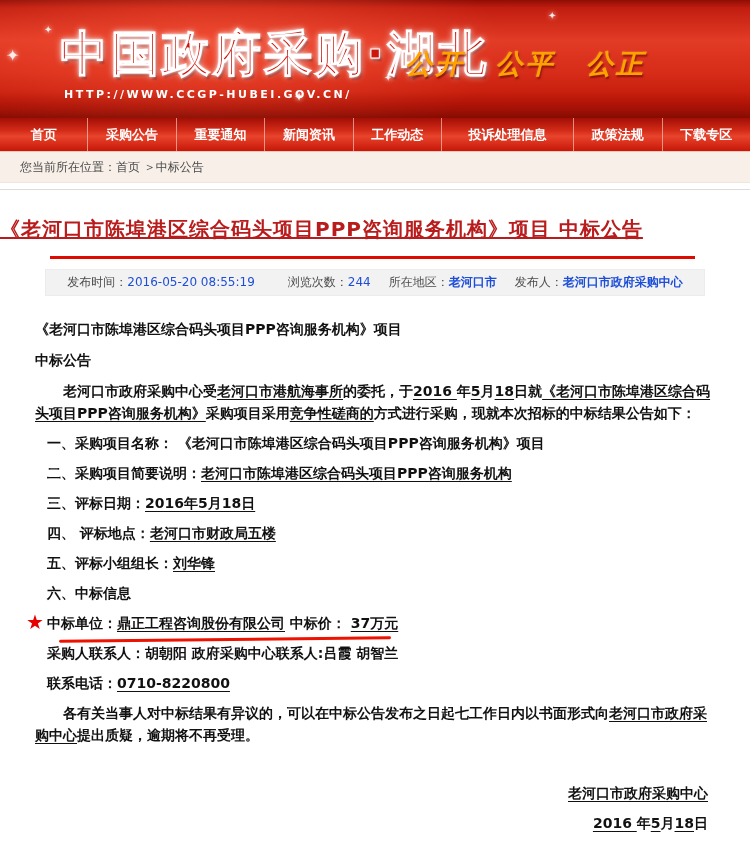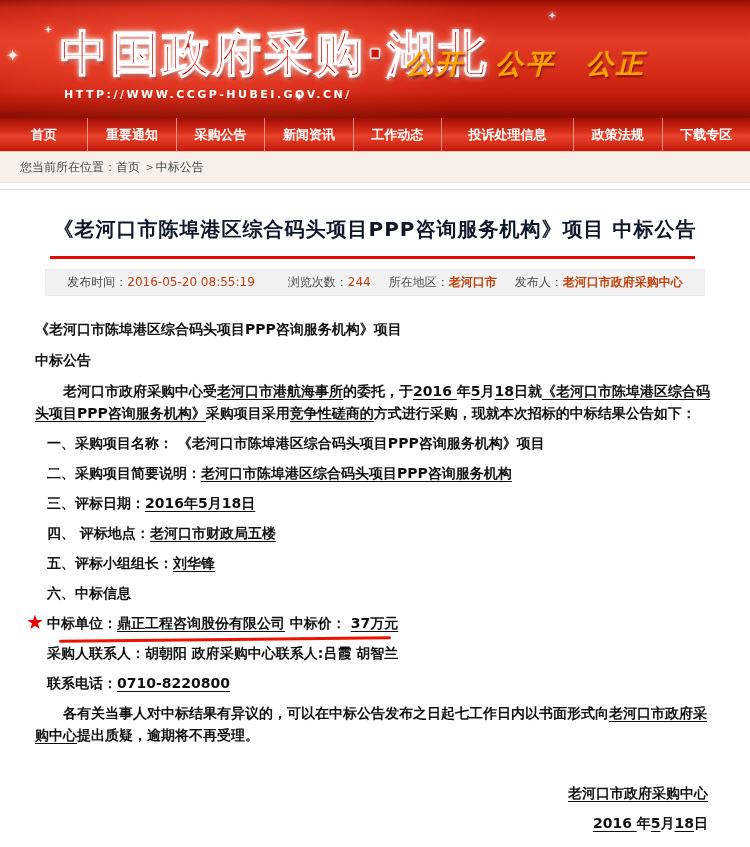--- a/index.html
+++ b/index.html
@@ -60,33 +60,33 @@
   .breadcrumb {
     height:31px; line-height:31px; background:#f7efe8;
     border-bottom:1px solid #efe6dc;
     font-size:12px; color:#4a4a4a; padding-left:20px; white-space:nowrap;
   }
   .breadcrumb a { color:#4a4a4a; text-decoration:none; cursor:pointer; }
 
   
   .content { margin-top:6px; border-top:1px solid #dcdcdc; padding-bottom:18px; background:#fff; }
   .article-title {
-    margin-top:26px; text-align:center;
-    color:#0f172a; font-size:20px; font-weight:bold; letter-spacing:1px;
+    margin-top:26px; 
+    color:#b91c1c; font-size:20px; font-weight:bold; letter-spacing:1px;text-decoration:underline;
   }
   .title-rule { height:3px; background:#e00b00; margin:13px 55px 10px 50px; }
   .meta-bar {
     margin:0 45px; background:#f2f2f2; border:1px solid #ececec;
     height:27px; display:flex; align-items:center; justify-content:center;
     font-size:12px; color:#4c4c4c; white-space:nowrap;
   }
   .meta-group { margin:0 9px; }
   .meta-group.first { margin-right:24px; }
   .meta-label { color:#4c4c4c; }
-  .meta-value { color:#c2410c; }
+  .meta-value { color:#1d4ed8; }
   .meta-value.bold { font-weight:bold; }
 
   
   .article-body { padding:22px 30px 0 35px; font-size:14px; line-height:22px; color:#111; }
   .article-body p { margin:0 0 8px 0;font-weight:bold; }
   .para.center { font-weight:bold; margin-bottom:9px; }
   .para.indent { text-indent:2em; }
   .para.item { margin-left:12px; }
   .para.right { text-align:right; margin-right:12px; }
   .para.sig { margin-top:36px; }
@@ -112,22 +112,22 @@
     <span class="sparkle" style="left:294px; top:90px; font-size:12px;">✦</span>
     <span class="sparkle" style="left:384px; top:72px; font-size:10px;">✦</span>
     <span class="sparkle" style="left:548px; top:10px; font-size:10px;">✦</span>
     <div class="logo">中国政府采购·湖北</div>
     <div class="site-url">HTTP://WWW.CCGP-HUBEI.GOV.CN/</div>
     <div class="slogan">公开 公平 公正</div>
   </div>
 
   <div class="nav">
       <a class="nav-item">首页</a>
+      <a class="nav-item">采购公告</a>
       <a class="nav-item">重要通知</a>
-      <a class="nav-item">采购公告</a>
       <a class="nav-item">新闻资讯</a>
       <a class="nav-item">工作动态</a>
       <a class="nav-item wide">投诉处理信息</a>
       <a class="nav-item">政策法规</a>
       <a class="nav-item">下载专区</a>
     </div>
 
   <div class="breadcrumb">
     <span>您当前所在位置：</span><a>首页</a>
     <span>＞</span><a>中标公告</a>

